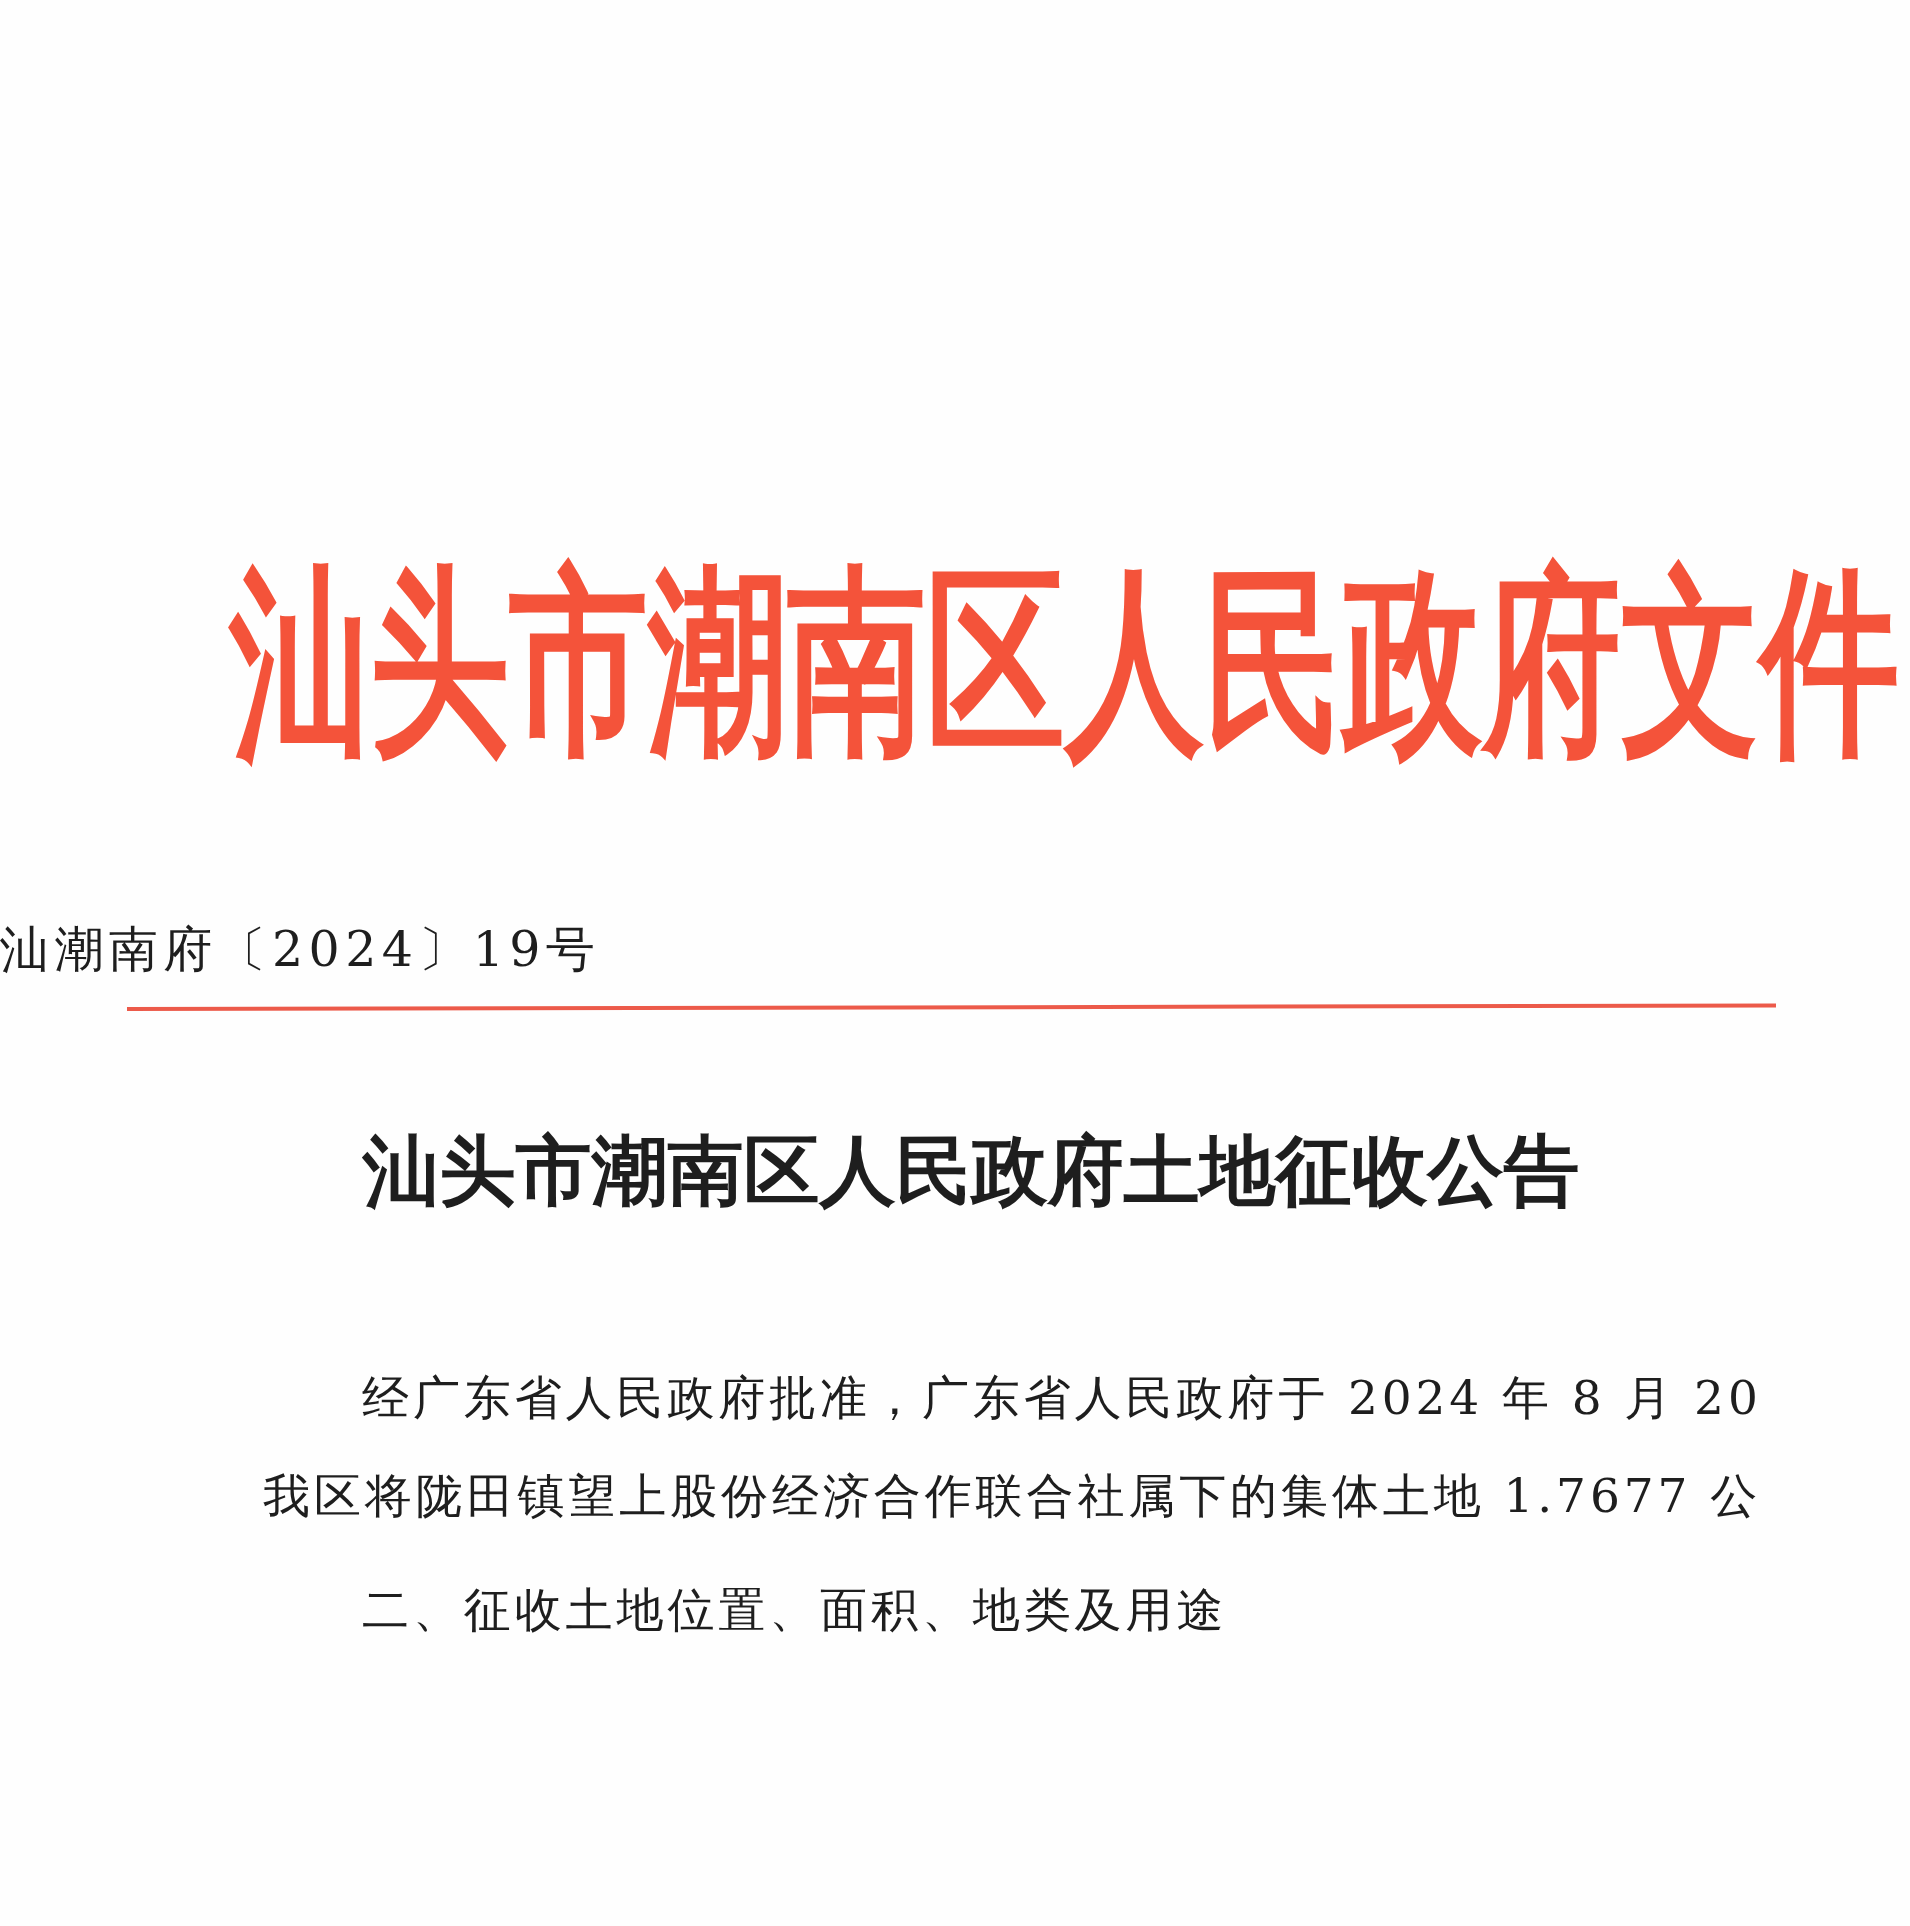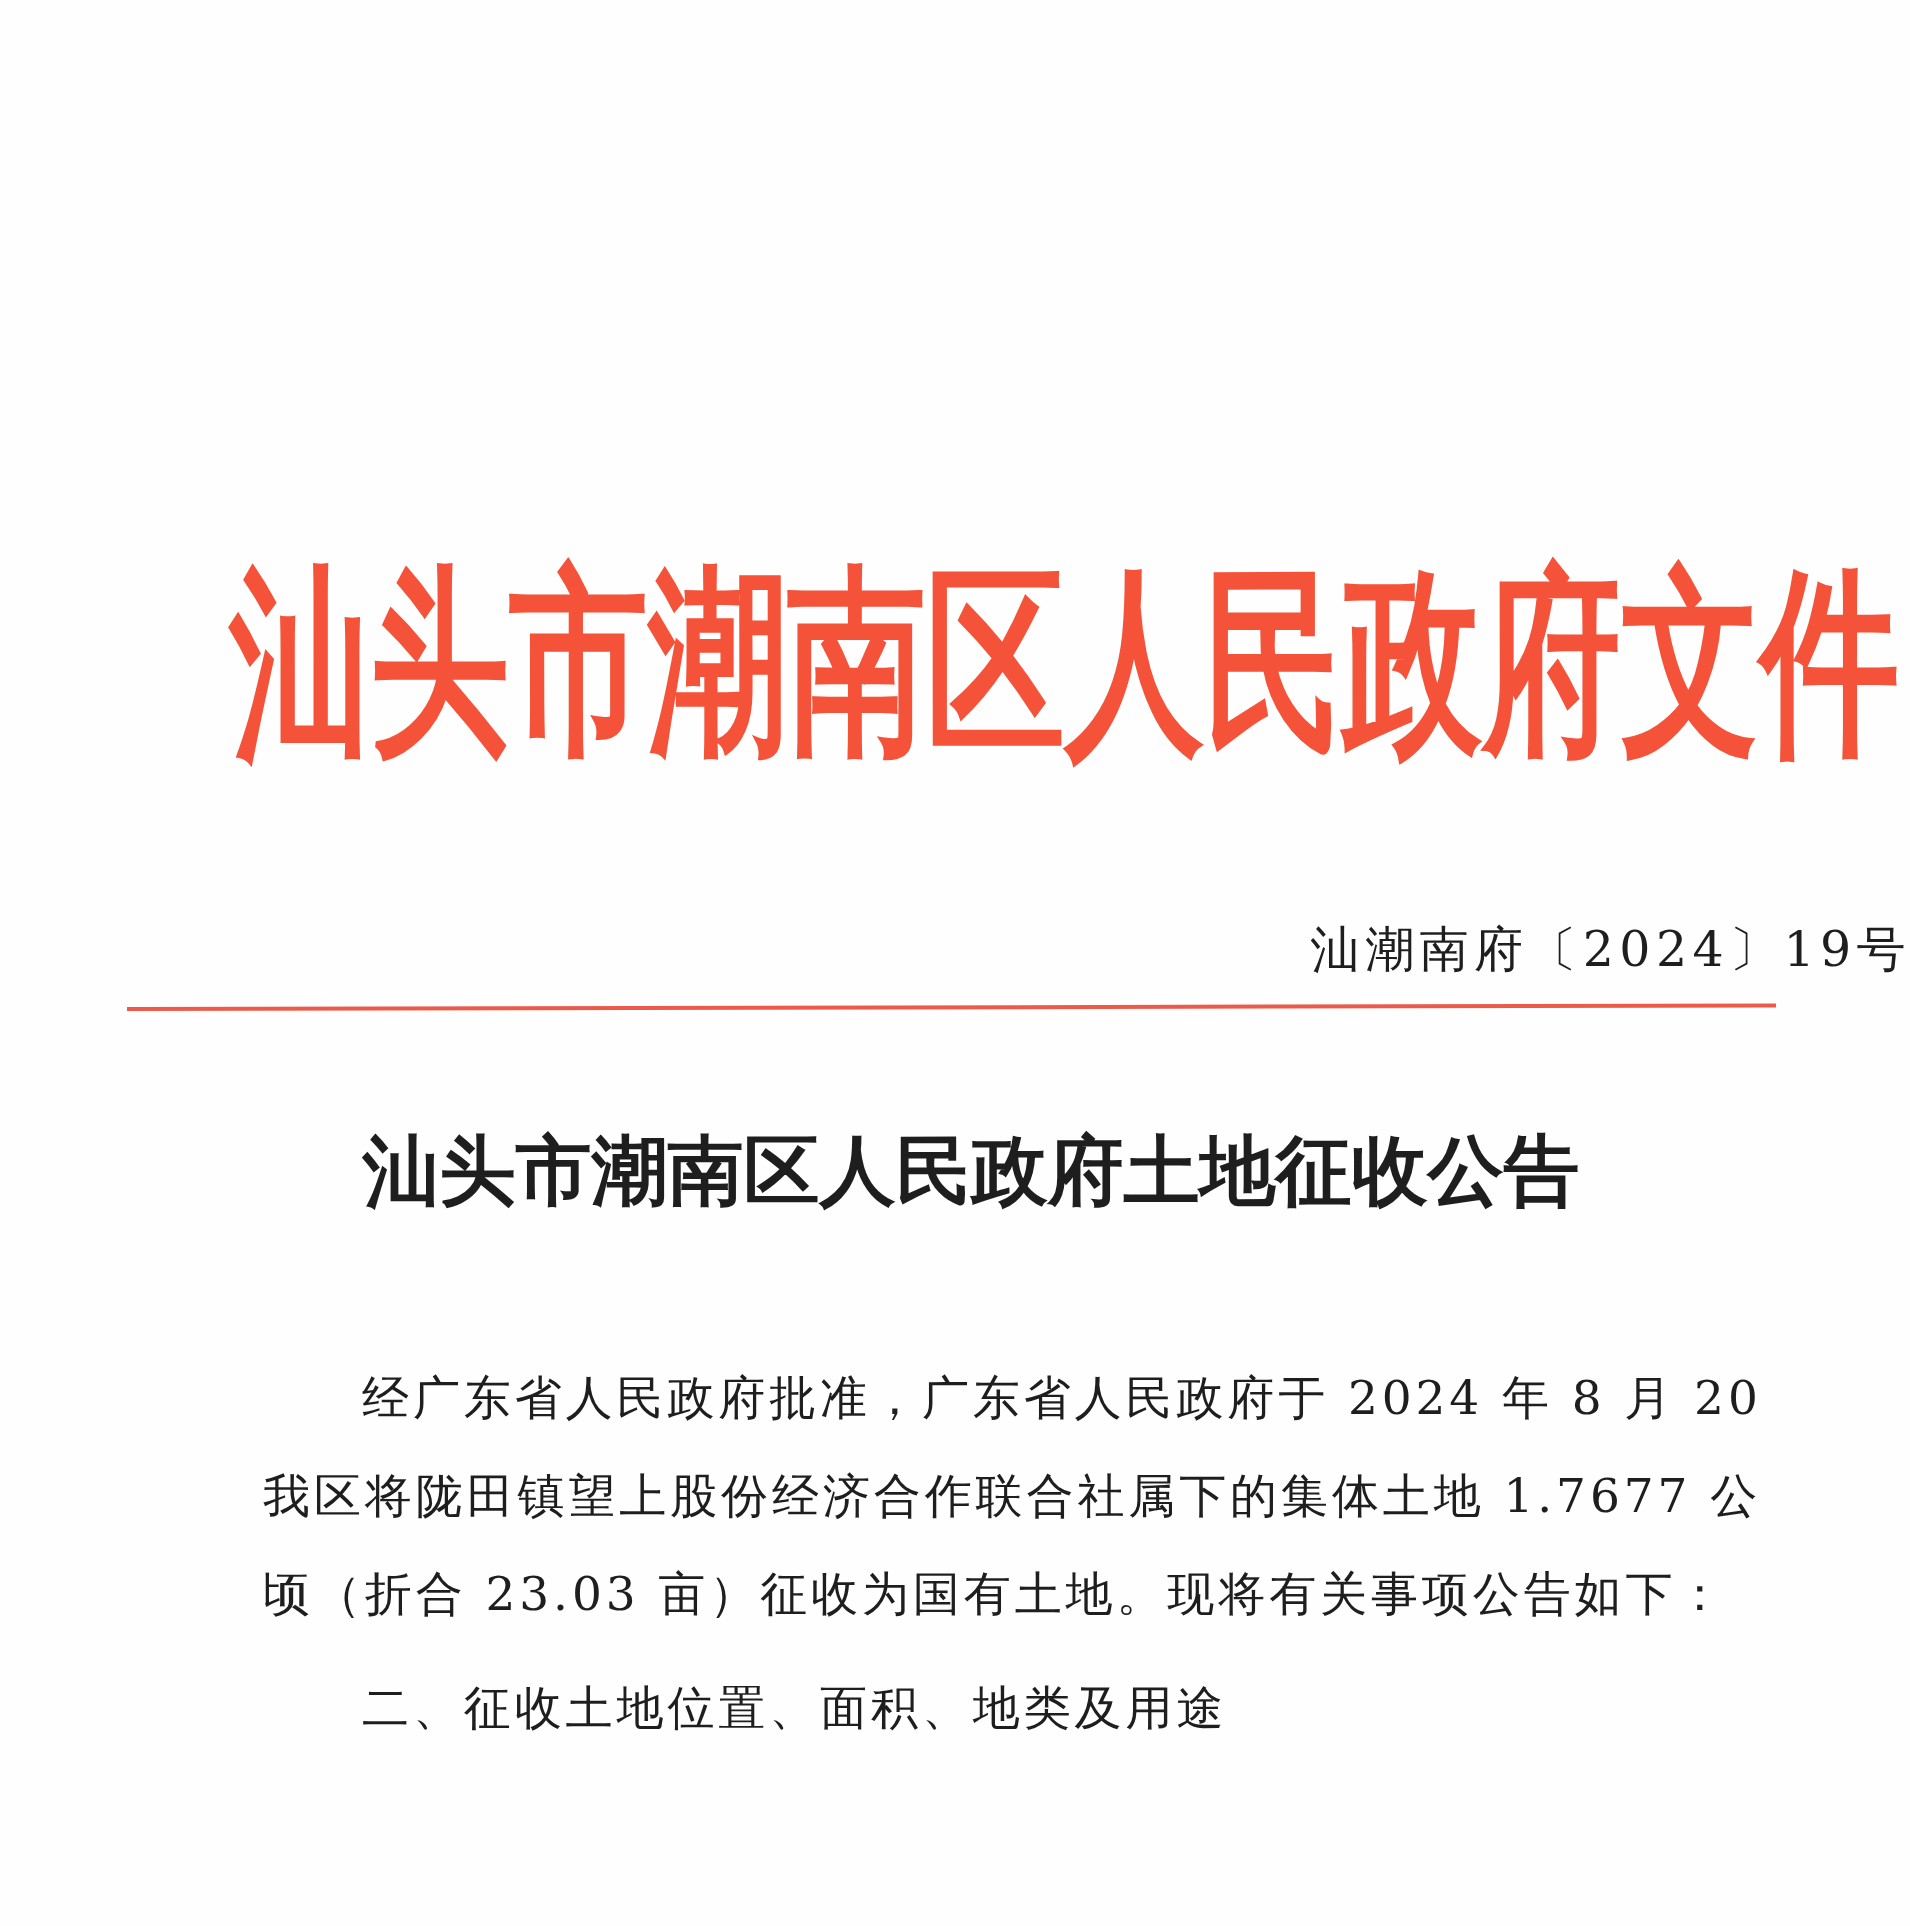--- a/index.html
+++ b/index.html
@@ -40,21 +40,21 @@
   .masthead span {
     display: inline-block;
     transform: scaleY(1.45);
     transform-origin: center;
   }
   .doc-number {
     position: absolute;
     left: 0;
     top: 921px;
     width: 1911px;
-    text-align: right;
+    text-align: left;
     font-size: 49px;
     letter-spacing: 5.4px;
     line-height: 1.2;
     color: #1e1e1e;
   }
   .red-rule {
     position: absolute;
     left: 127px;
     top: 1007px;
     width: 1649px;
@@ -123,21 +123,20 @@
 
   <div class="red-rule"></div>
 
   <h1 class="title" style="margin:16px;">汕头市潮南区人民政府土地征收公告</h1>
 
   <div class="body">
 
     <div class="para">
       <span class="line justified" style="padding-left:99px;">经广东省人民政府批准，广东省人民政府于 2024 年 8 月 20</span>
       <span class="line justified">我区将陇田镇望上股份经济合作联合社属下的集体土地 1.7677 公</span>
-      <span class="line">顷（折合 23.03 亩）征收为国有土地。现将有关事项公告如下：</span>
     </div>
 
 
     <div class="para">
       <span class="line" style="padding-left:99px;">二、征收土地位置、面积、地类及用途</span>
 
     </div>
 
   </div>
 

